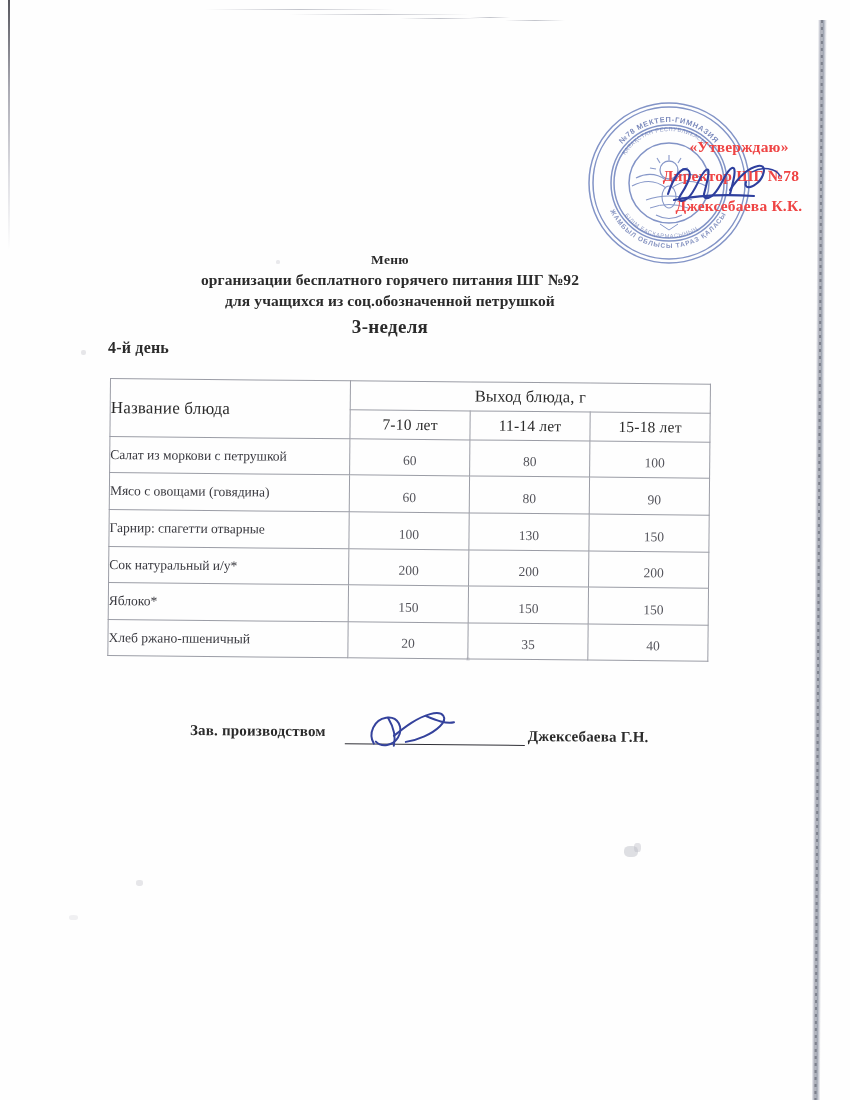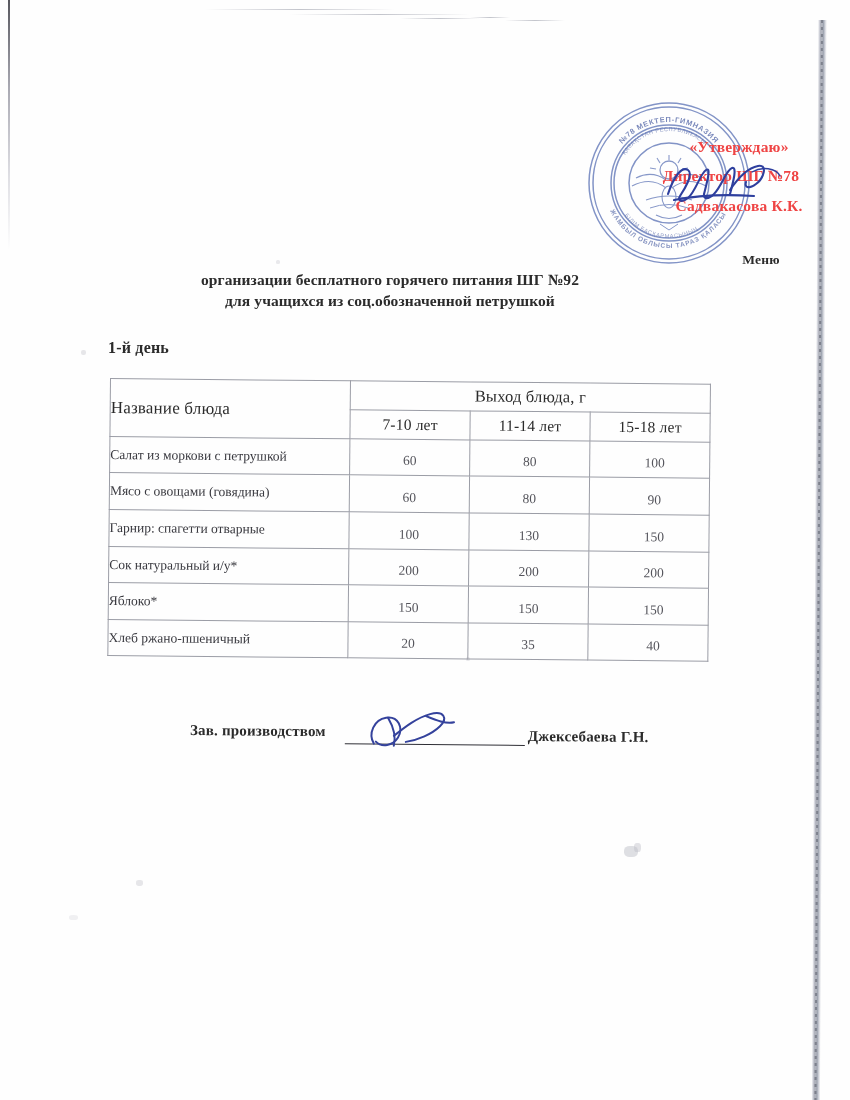--- a/index.html
+++ b/index.html
@@ -110,21 +110,20 @@
     position: absolute;
     left: 0;
     top: 252px;
     width: 780px;
     text-align: center;
   }
   .t-menu {
     font-size: 13.5px;
     font-weight: bold;
     letter-spacing: .3px;
-    text-align: right;
   }
   .t-line1, .t-line2 {
     font-size: 15.5px;
     font-weight: bold;
     letter-spacing: .1px;
     margin-top: 3px;
   }
   .t-week {
     font-size: 19px;
     font-weight: bold;
@@ -331,30 +330,31 @@
       </g>
       <g fill="none" stroke="#2e3f9e" stroke-width="1.4" stroke-linecap="round">
         <path d="M 88,12 C 98,6 112,8 116,16"></path>
       </g>
     </svg>
   </div>
 
   <div class="approval">
     <div class="ln1">«Утверждаю»</div>
     <div class="ln2">Директор ШГ  №78</div>
-    <div class="ln3">Садвакасова К.К.</div>
+    <div class="ln3">Джексебаева К.К.</div>
   </div>
 
   <div class="title-block">
     <div class="t-menu">Меню</div>
     <div class="t-line1">организации бесплатного горячего питания ШГ  №92</div>
     <div class="t-line2">для учащихся из соц.обозначенной петрушкой</div>
-  </div>
-
-  <div class="day-label">1-й день</div>
+    <div class="t-week">3-неделя</div>
+  </div>
+
+  <div class="day-label">4-й день</div>
 
   <div class="table-wrap">
     <table class="menu">
       <colgroup>
         <col class="col-name">
           <col class="col-age">
           <col class="col-age">
           <col class="col-age">
       </colgroup>
       <thead>

